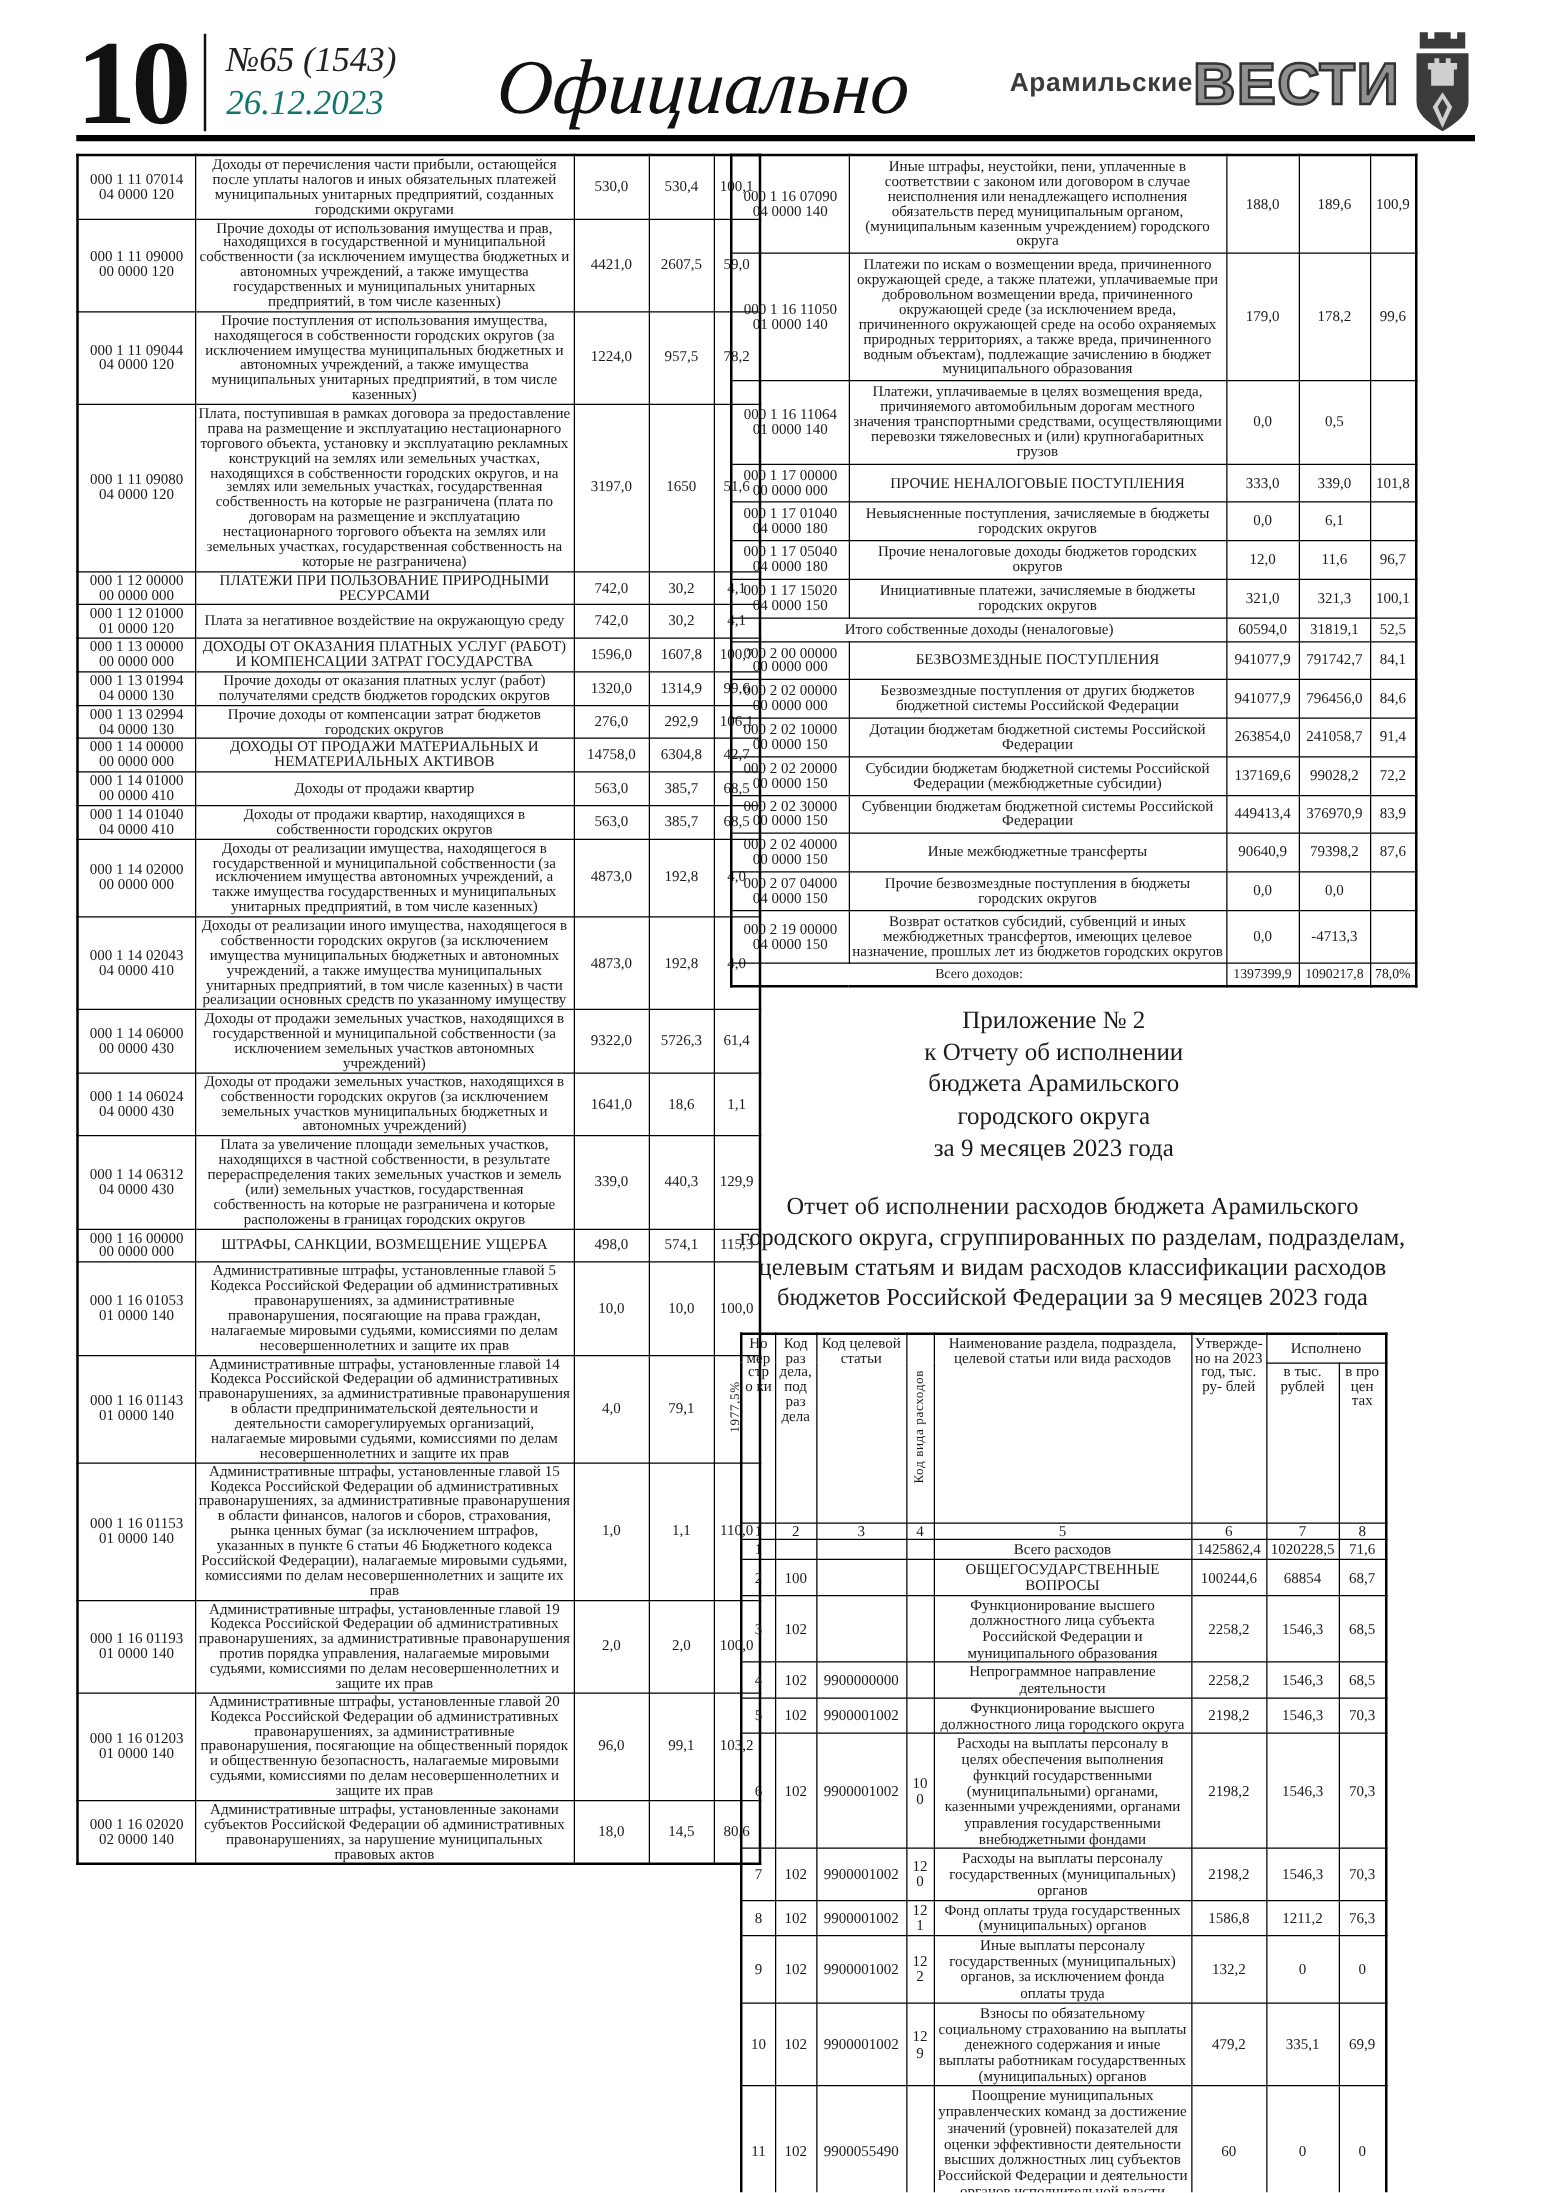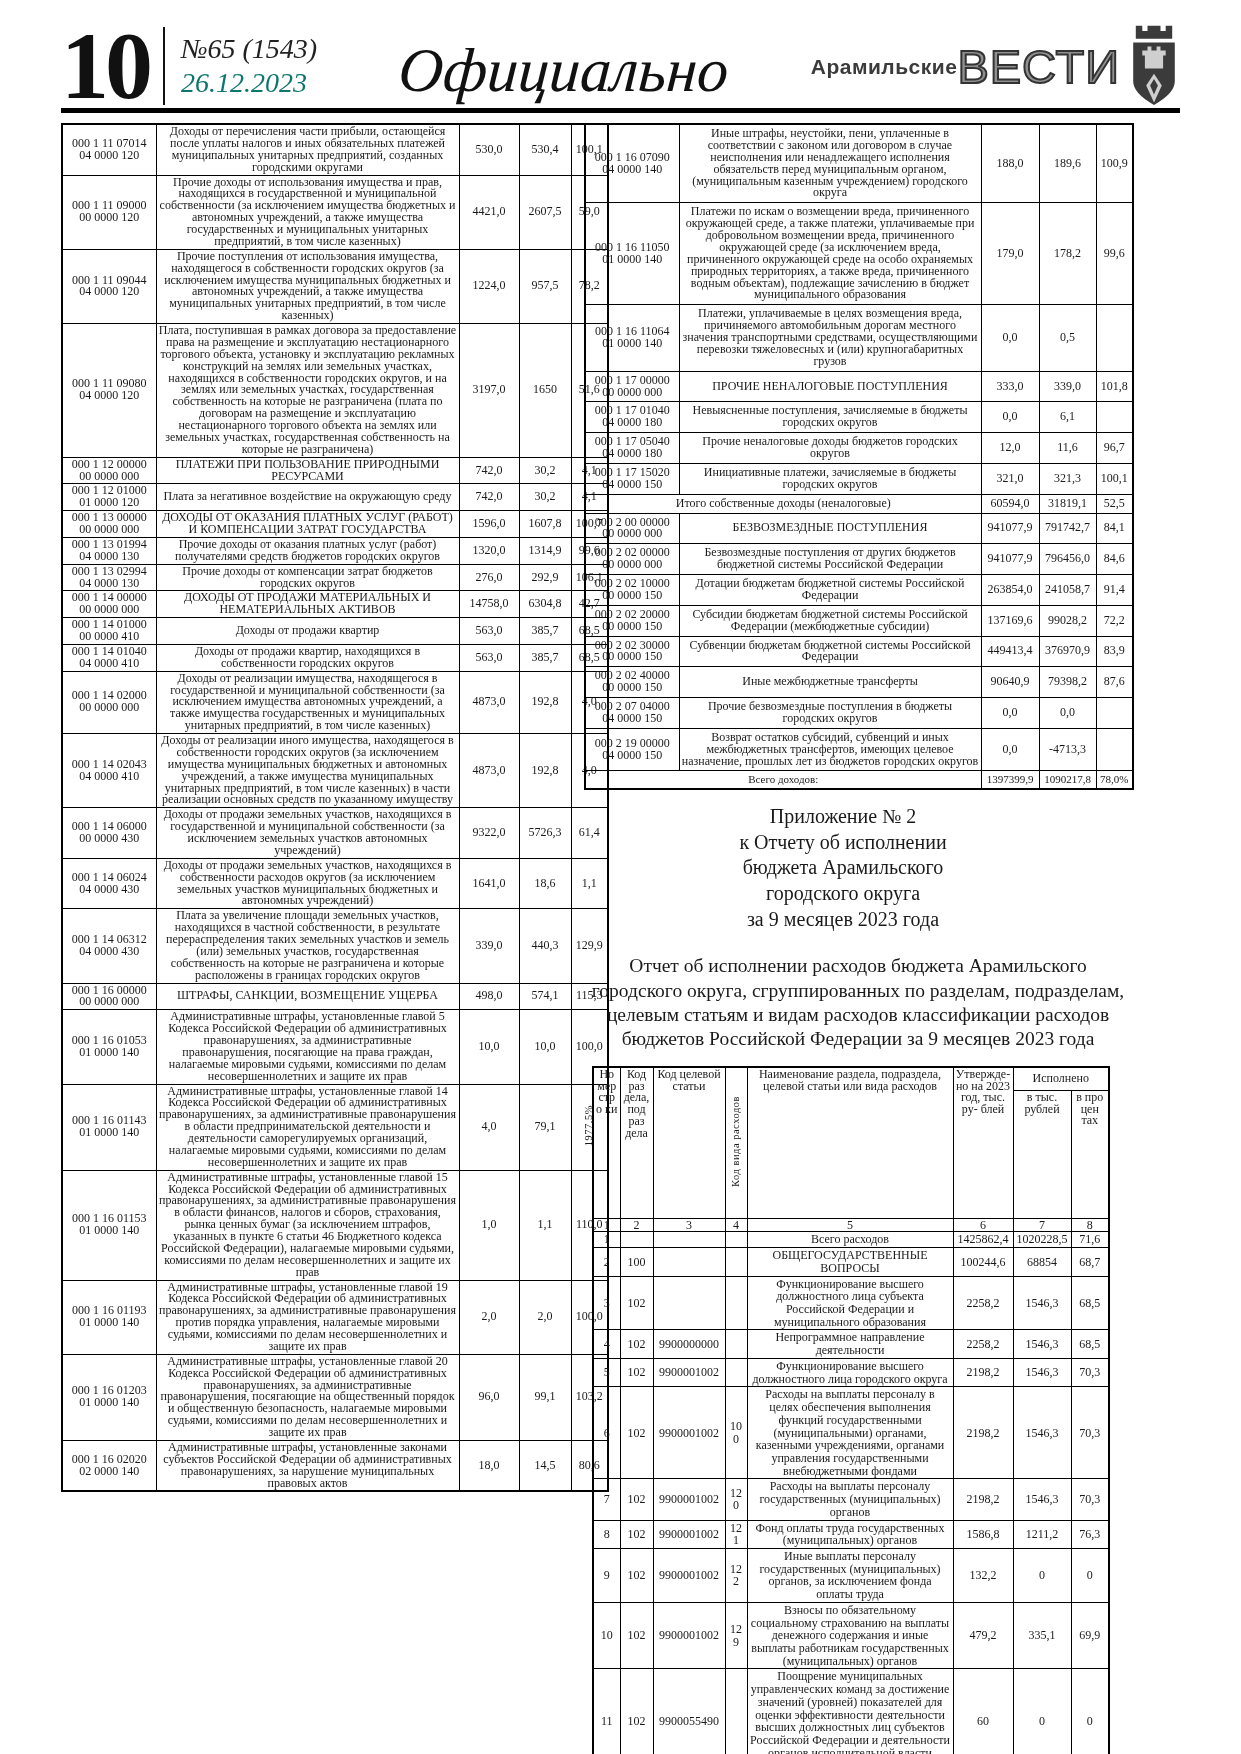--- a/index.html
+++ b/index.html
@@ -10,21 +10,21 @@
   .page-num{font-size:96px;font-weight:bold;line-height:0.85;letter-spacing:-4px;color:#111;}
   .mast-divider{width:2px;height:78px;background:#111;margin:0 16px 0 14px;}
   .issue-block{display:flex;flex-direction:column;justify-content:center;gap:2px;font-style:italic;}
   .issue-no{font-size:28px;color:#222;}
   .issue-date{font-size:28px;color:#0f766e;}
   .official{margin:0 auto;font-size:62px;font-style:italic;color:#111;
             font-family:"Liberation Serif",serif;transform:skewX(-4deg);padding-top:8px;}
   .brand{display:flex;align-items:center;gap:8px;}
   .brand-text{display:flex;flex-direction:row;align-items:center;line-height:1;}
   .brand-top{font-family:"Liberation Sans",sans-serif;font-weight:bold;font-size:21px;color:#3b3b3b;letter-spacing:0.5px;}
-  .brand-bottom{font-family:"Liberation Sans",sans-serif;font-weight:normal;font-size:47px;color:#909090;
+  .brand-bottom{font-family:"Liberation Sans",sans-serif;font-weight:bold;font-size:47px;color:#909090;
                 -webkit-text-stroke:2px #333;letter-spacing:1px;margin-top:1px;}
   .crest{width:52px;height:84px;}
   .mast-rule{height:5px;background:#000;margin:4px 61px 10px 61px;}
   
   .cols{display:flex;gap:25px;padding:0 61px;align-items:flex-start;}
   .col-left{width:498px;flex:none;}
   .col-right{width:548px;flex:none;}
   
   table.tbl{border-collapse:collapse;border:2px solid #000;width:100%;table-layout:fixed;}
   table.tbl td,table.tbl th{border:1px solid #000;text-align:center;vertical-align:middle;
@@ -202,21 +202,21 @@
               <td class="code">000 1 14 06000
 00 0000 430</td>
               <td class="">Доходы от продажи земельных участков, находящихся в государственной и муниципальной собственности (за исключением земельных участков автономных учреждений)</td>
               <td class="">9322,0</td>
               <td class="">5726,3</td>
               <td class="">61,4</td>
             </tr>
             <tr>
               <td class="code">000 1 14 06024
 04 0000 430</td>
-              <td class="">Доходы от продажи земельных участков, находящихся в собственности расходов округов (за исключением земельных участков муниципальных бюджетных и автономных учреждений)</td>
+              <td class="">Доходы от продажи земельных участков, находящихся в собственности городских округов (за исключением земельных участков муниципальных бюджетных и автономных учреждений)</td>
               <td class="">1641,0</td>
               <td class="">18,6</td>
               <td class="">1,1</td>
             </tr>
             <tr>
               <td class="code">000 1 14 06312
 04 0000 430</td>
               <td class="">Плата за увеличение площади земельных участков, находящихся в частной собственности, в результате перераспределения таких земельных участков и земель (или) земельных участков, государственная собственность на которые не разграничена и которые расположены в границах городских округов</td>
               <td class="">339,0</td>
               <td class="">440,3</td>

